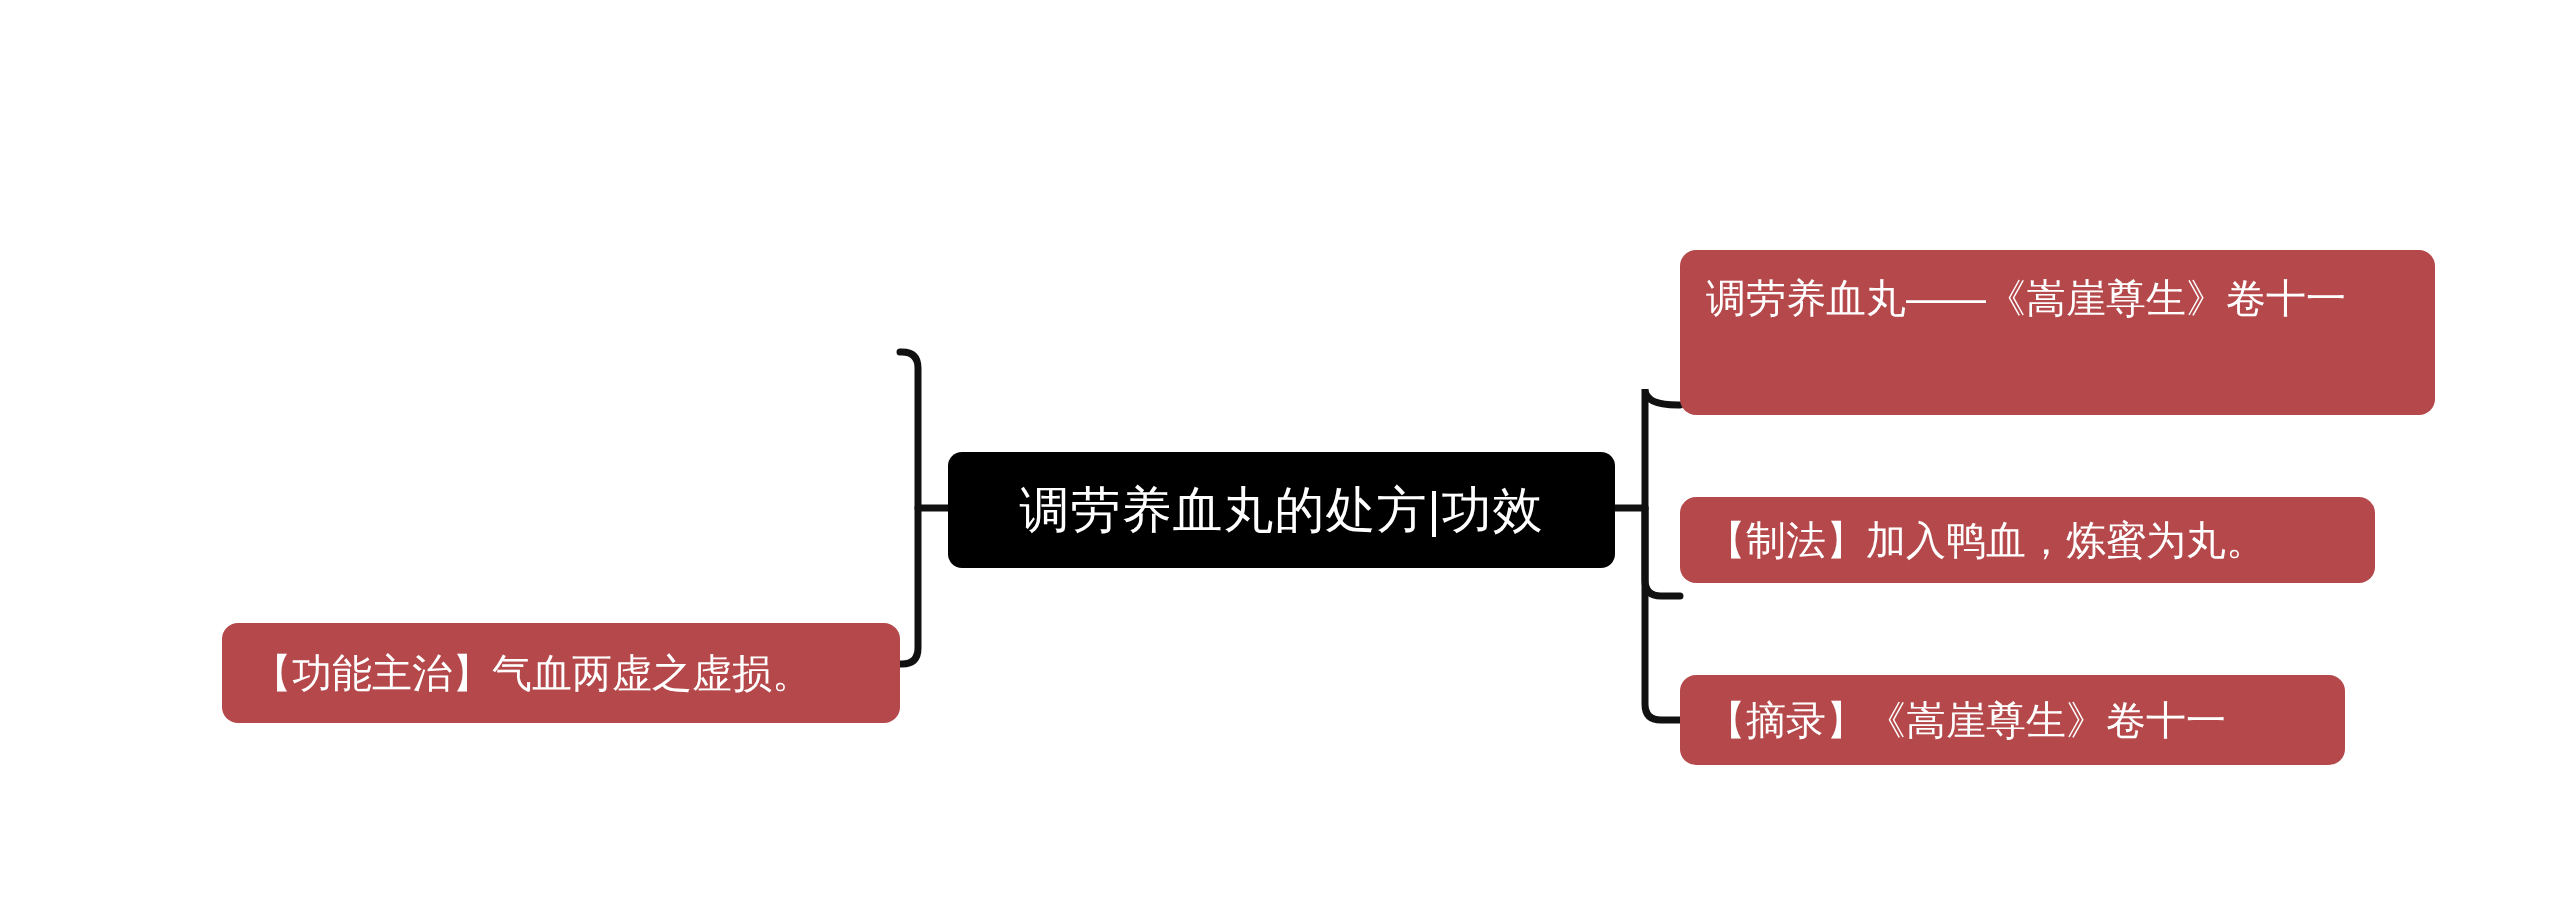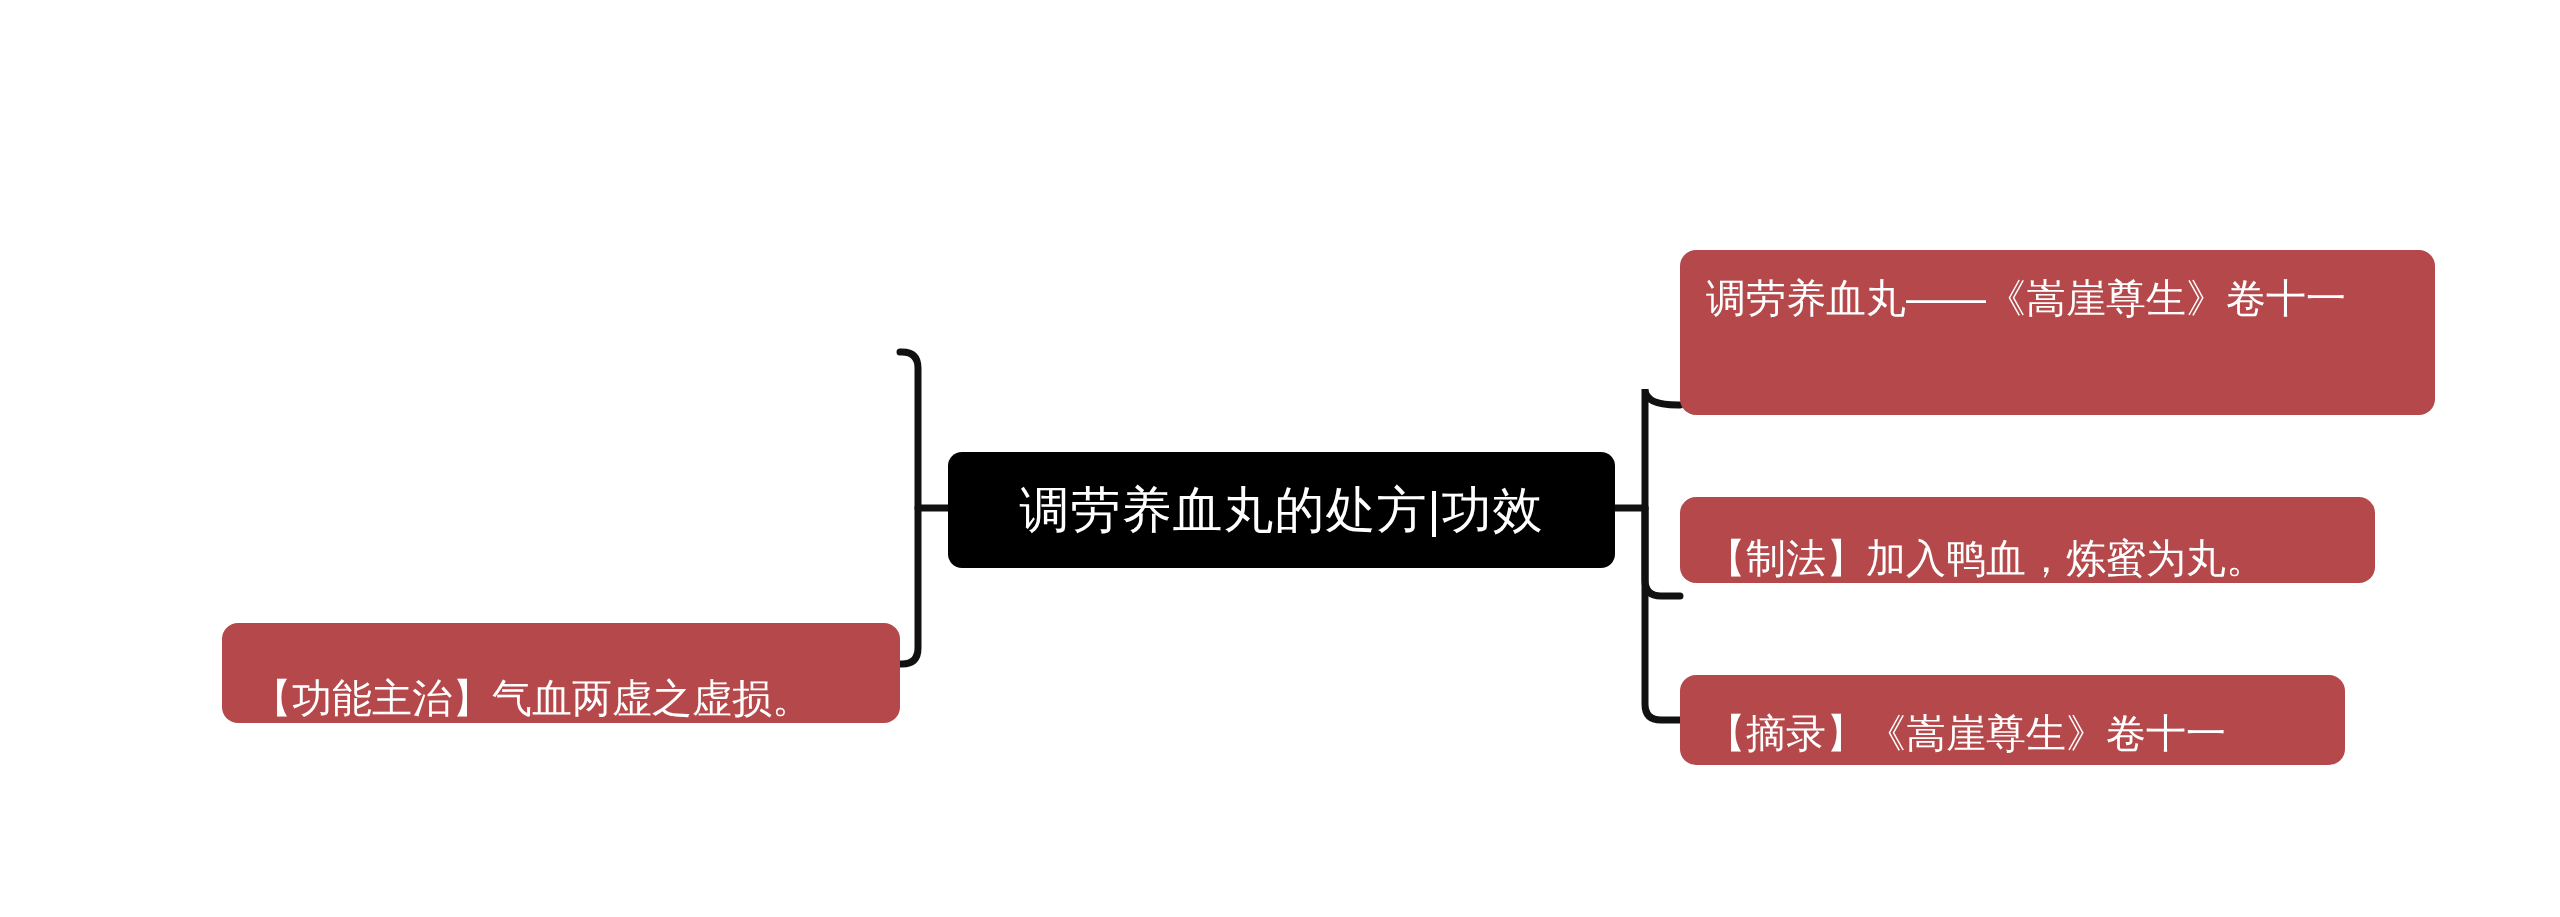--- a/index.html
+++ b/index.html
@@ -37,21 +37,20 @@
     position: absolute;
     box-sizing: border-box;
     border-radius: 16px;
     display: flex;
     align-items: center;
     color: #ffffff;
   }
 
   .node-red {
     background: #b5484a;
-    align-items: flex-end;
   }
 
   .node-root {
     background: #000000;
     border-radius: 14px;
     justify-content: center;
   }
 
   .node-text {
     display: block;

